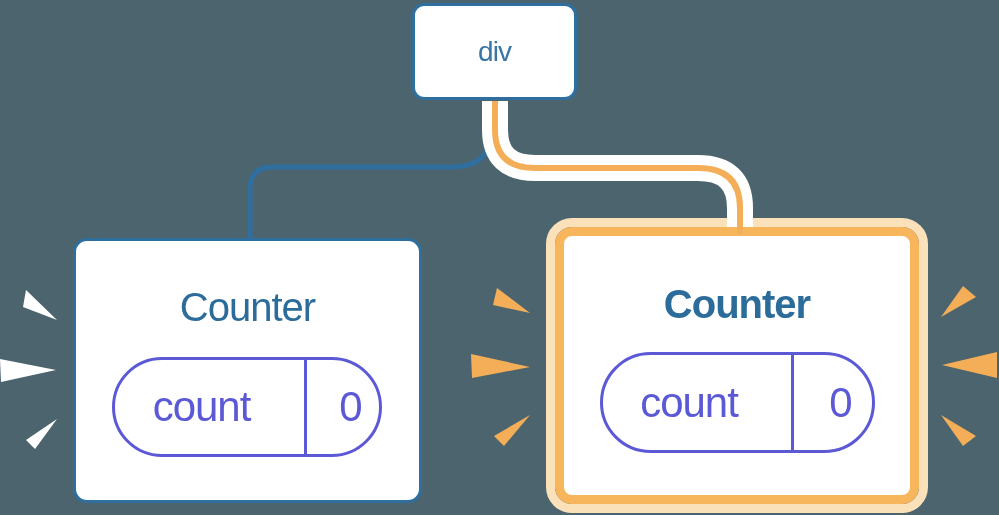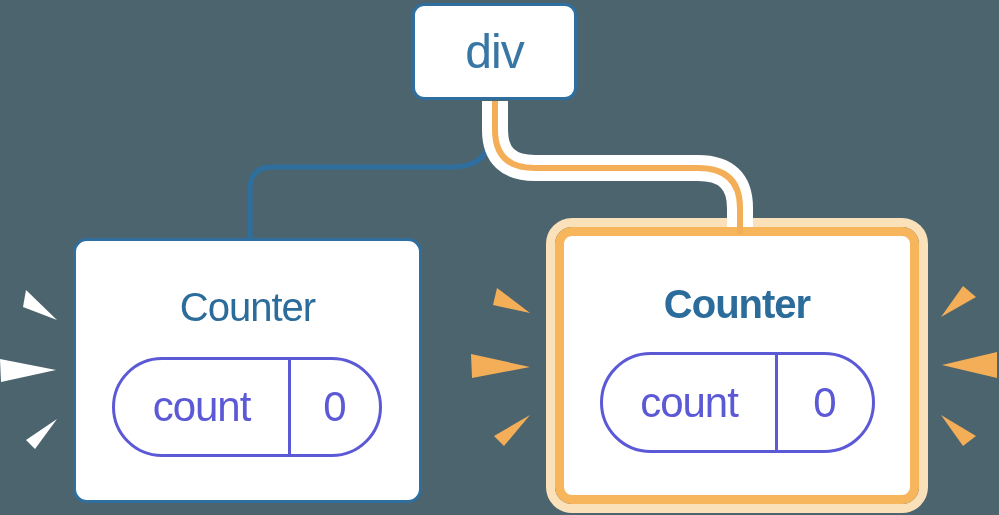--- a/index.html
+++ b/index.html
@@ -7,21 +7,21 @@
     position:relative;width:999px;height:515px;background:#4C646D;overflow:hidden;
     font-family:"Liberation Sans",sans-serif;
   }
   
   .node-div{
     position:absolute;left:412px;top:3px;width:165px;height:97px;
     background:#FFFFFF;border:3px solid #2F6F9F;border-radius:12px;
     display:flex;align-items:center;justify-content:center;
     box-sizing:border-box;z-index:2;
   }
-  .node-div span{font-size:48px;color:#3876A6;letter-spacing:-1px;}
+  .node-div span{font-size:28px;color:#3876A6;letter-spacing:-1px;}
   
   .card-plain{
     position:absolute;left:73px;top:238px;width:349px;height:265px;
     background:#FFFFFF;border:3px solid #2F6F9F;border-radius:14px;
     box-sizing:border-box;z-index:2;
   }
   .card-plain .title{
     position:absolute;left:0;right:0;top:44px;text-align:center;
     font-size:40px;color:#2C6C9B;font-weight:500;letter-spacing:-1px;
   }
@@ -36,21 +36,21 @@
     box-sizing:border-box;
   }
   .card-hl .title{
     position:absolute;left:0;right:0;top:46px;text-align:center;
     font-size:40px;color:#2C6C9B;font-weight:700;letter-spacing:-1px;
   }
   
   .pill{
     position:absolute;display:flex;align-items:stretch;
     background:#FFFFFF;border:3px solid #5C59D7;border-radius:52px;
-    box-sizing:border-box;overflow:hidden;
+    box-sizing:border-box;overflow:hidden;gap:16px;
   }
   .pill-plain{left:36px;top:116px;width:270px;height:100px;}
   .pill-hl{left:36px;top:116px;width:275px;height:101px;}
   .pill .key{
     width:173px;display:flex;align-items:center;justify-content:center;
     font-size:42px;color:#5C59D7;letter-spacing:-1px;
   }
   .pill-hl .key{width:172px;}
   .pill .sep{width:3px;background:#5C59D7;}
   .pill .val{

